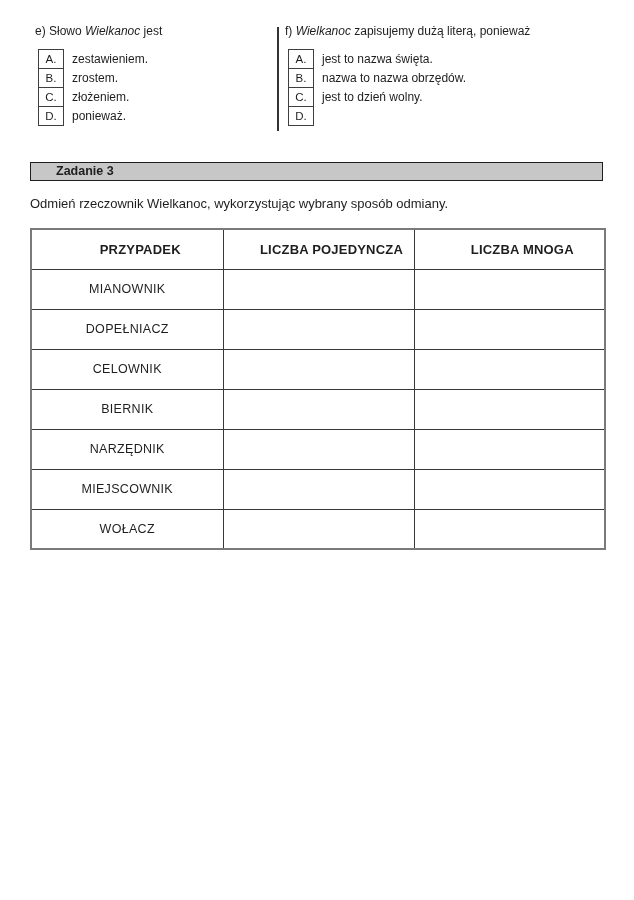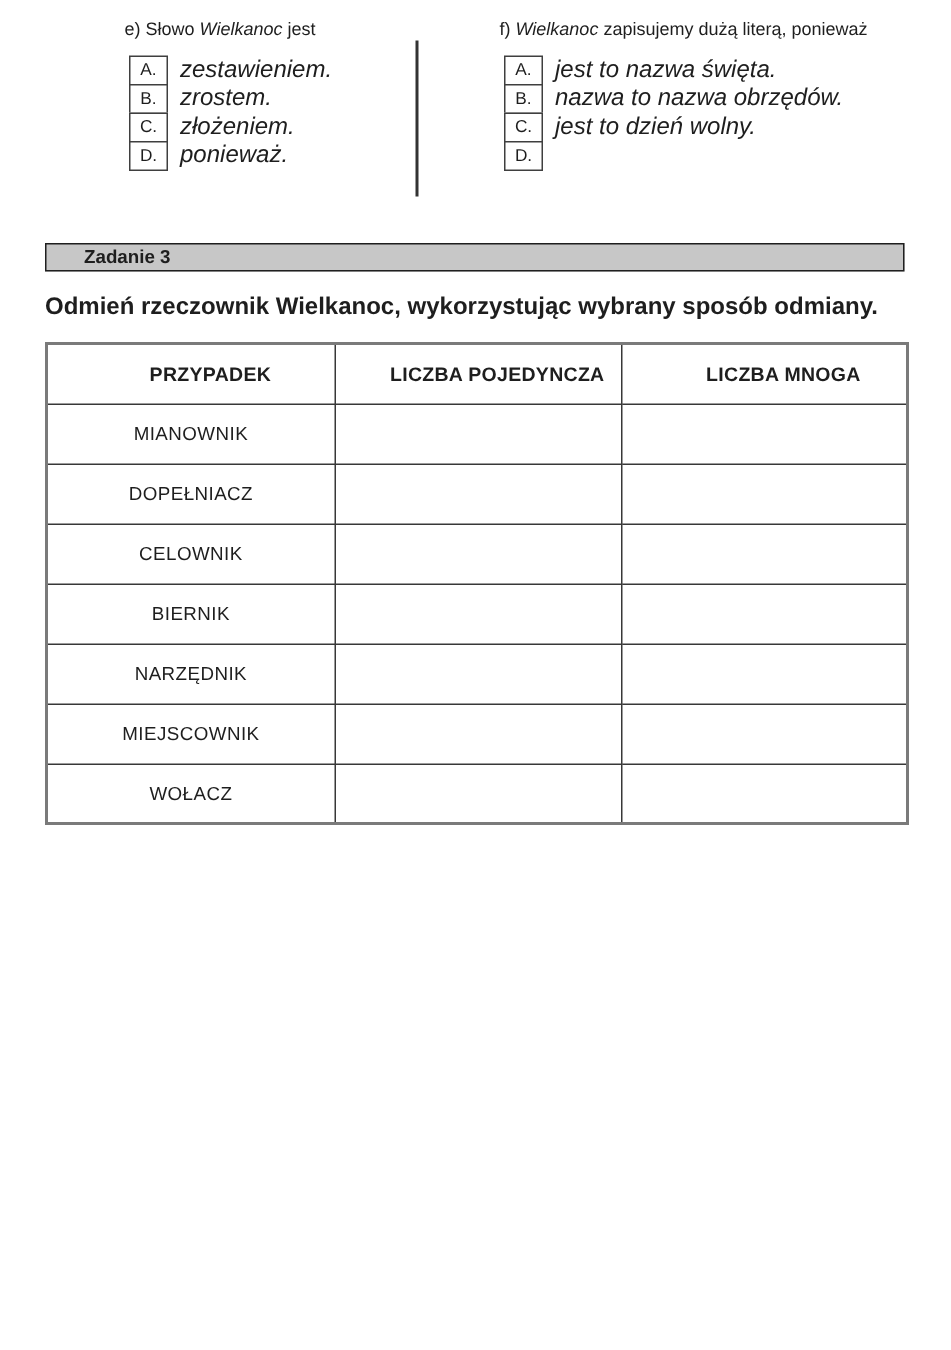--- a/index.html
+++ b/index.html
@@ -3,46 +3,46 @@
 <meta charset="utf-8">
 <style>
   * { margin:0; padding:0; box-sizing:border-box; }
   html,body { background:#ffffff; }
   body {
     width:634px; height:900px; position:relative;
     font-family:"Liberation Sans", sans-serif;
     color:#1e1e1e;
     -webkit-font-smoothing:antialiased;
   }
-  .question-block { position:absolute; top:12px;margin-left:48px; }
+  .question-block { position:absolute; top:24px; }
   #question-e { left:35px; width:235px; }
   #question-f { left:285px; width:330px; }
   .q-title { font-size:12px; line-height:14px; margin-bottom:11px; white-space:nowrap; }
   .q-title .it { font-style:italic; }
   .options { margin-left:3px; }
   .option-row { display:flex; align-items:center; height:20px; }
   .option-row + .option-row { margin-top:-1px; }
   .letter-box {
     width:26px; height:20px; border:1px solid #3f3f3f; background:#fff;
     display:flex; align-items:center; justify-content:center;
     font-size:11.5px; flex:0 0 auto;
   }
-  .option-text { margin-left:8px; font-size:16px; white-space:nowrap;font-style:italic; }
+  .option-text { margin-left:8px; font-size:12px; white-space:nowrap; }
   .v-divider {
     position:absolute; left:277px; top:27px; width:1.5px; height:104px;
     background:#333333;
   }
   .task-bar {
     position:absolute; left:30px; top:162px; width:573px; height:19px;
     background:#c7c7c7; border:1px solid #1f1f1f;
     font-weight:bold; font-size:12.5px; line-height:16px; padding-left:25px;
   }
   .instruction {
     position:absolute; left:30px; top:196px; width:574px;
-    font-weight:bold; font-size:16px;
+    font-weight:normal; font-size:13px;
   }
   table.declension {
     position:absolute; left:30px; top:228px; width:574px;
     border-collapse:collapse; table-layout:fixed;
     border:2px solid #7a7a7a;
   }
   table.declension th, table.declension td {
     border:1px solid #383838; text-align:center; vertical-align:middle;
     background:#fff;
   }

